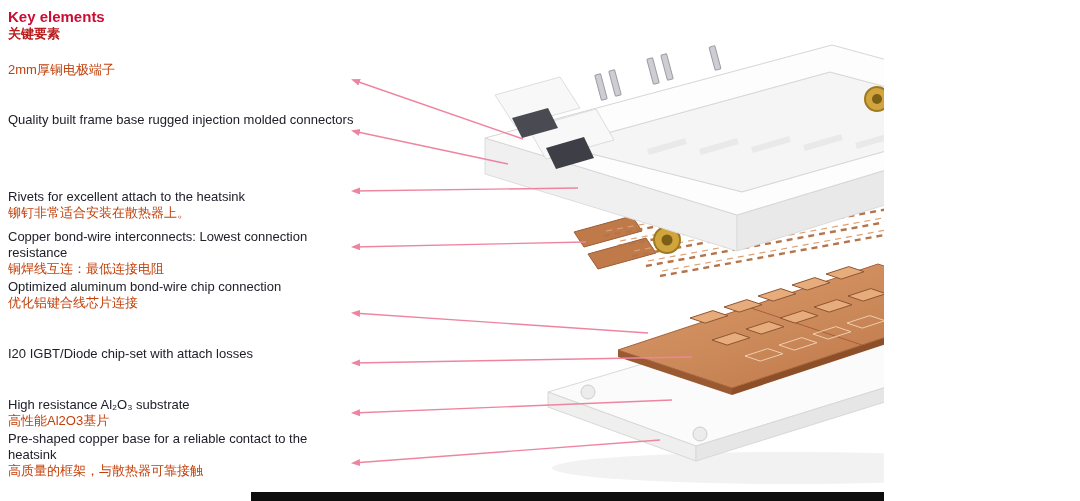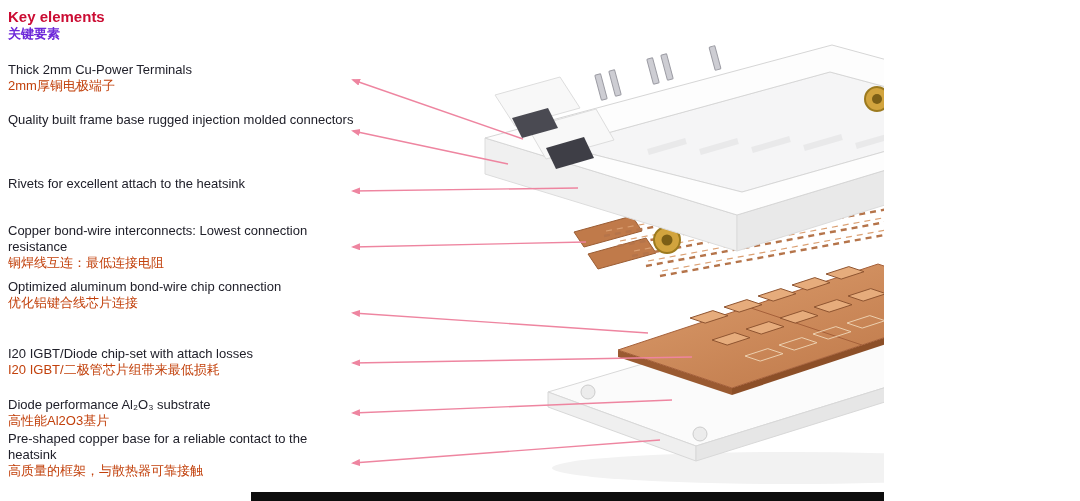--- a/index.html
+++ b/index.html
@@ -2,21 +2,21 @@
 <html><head>
 <meta charset="utf-8">
 <style>
   html,body{margin:0;padding:0;background:#ffffff;}
   .canvas{
     position:relative;width:884px;height:501px;overflow:hidden;background:#ffffff;
     font-family:"Liberation Sans","DejaVu Sans",sans-serif;color:#20202a;
   }
   .hdr{position:absolute;left:8px;top:8px;}
   .title-en{margin:0;font-size:15px;font-weight:bold;color:#cb0c33;line-height:17px;}
-  .title-zh{font-size:13px;font-weight:bold;color:#6d28d9;line-height:16px;margin-top:1px;}
+  .title-zh{font-size:13px;font-weight:bold;color:#b91c1c;line-height:16px;margin-top:1px;}
   .item{position:absolute;left:8px;width:348px;font-size:13px;line-height:16px;}
   .item .en{color:#20202a;}
   .item .zh{color:#c2410c;}
   svg.layer{position:absolute;left:0;top:0;}
   .arrows line{stroke:#ee85a0;stroke-width:1.4;}
   .bottom-bar{position:absolute;left:251px;top:492px;width:829px;height:9px;background:#0d0d0d;}
 </style>
 </head>
 <body>
 
@@ -151,43 +151,42 @@
     <line x1="353" y1="413" x2="672" y2="400" marker-start="url(#ah)"></line>
     <line x1="353" y1="463" x2="660" y2="440" marker-start="url(#ah)"></line>
   </svg>
 
   <div class="hdr">
     <h1 class="title-en">Key elements</h1>
     <div class="title-zh">关键要素</div>
   </div>
 
   <div class="item" style="top:62px">
-    <div class="en">Thick 2mm Cu-Power Terminals</div>
     <div class="zh">2mm厚铜电极端子</div>
   </div>
   <div class="item" style="top:112px">
     <div class="en">Quality built frame base rugged injection molded connectors</div>
   </div>
-  <div class="item" style="top:176px">
+  <div class="item" style="top:189px">
     <div class="en">Rivets for excellent attach to the heatsink</div>
+    <div class="zh">铆钉非常适合安装在散热器上。</div>
   </div>
-  <div class="item" style="top:223px">
+  <div class="item" style="top:229px">
     <div class="en">Copper bond-wire interconnects: Lowest connection resistance</div>
     <div class="zh">铜焊线互连：最低连接电阻</div>
   </div>
   <div class="item" style="top:279px">
     <div class="en">Optimized aluminum bond-wire chip connection</div>
     <div class="zh">优化铝键合线芯片连接</div>
   </div>
   <div class="item" style="top:346px">
     <div class="en">I20 IGBT/Diode chip-set with attach losses</div>
-    <div class="zh">I20 IGBT/二极管芯片组带来最低损耗</div>
   </div>
   <div class="item" style="top:397px">
-    <div class="en">Diode performance Al₂O₃ substrate</div>
+    <div class="en">High resistance Al₂O₃ substrate</div>
     <div class="zh">高性能Al2O3基片</div>
   </div>
   <div class="item" style="top:431px">
     <div class="en">Pre-shaped copper base for a reliable contact to the heatsink</div>
     <div class="zh">高质量的框架，与散热器可靠接触</div>
   </div>
 
   <div class="bottom-bar"></div>
 </div>
 

